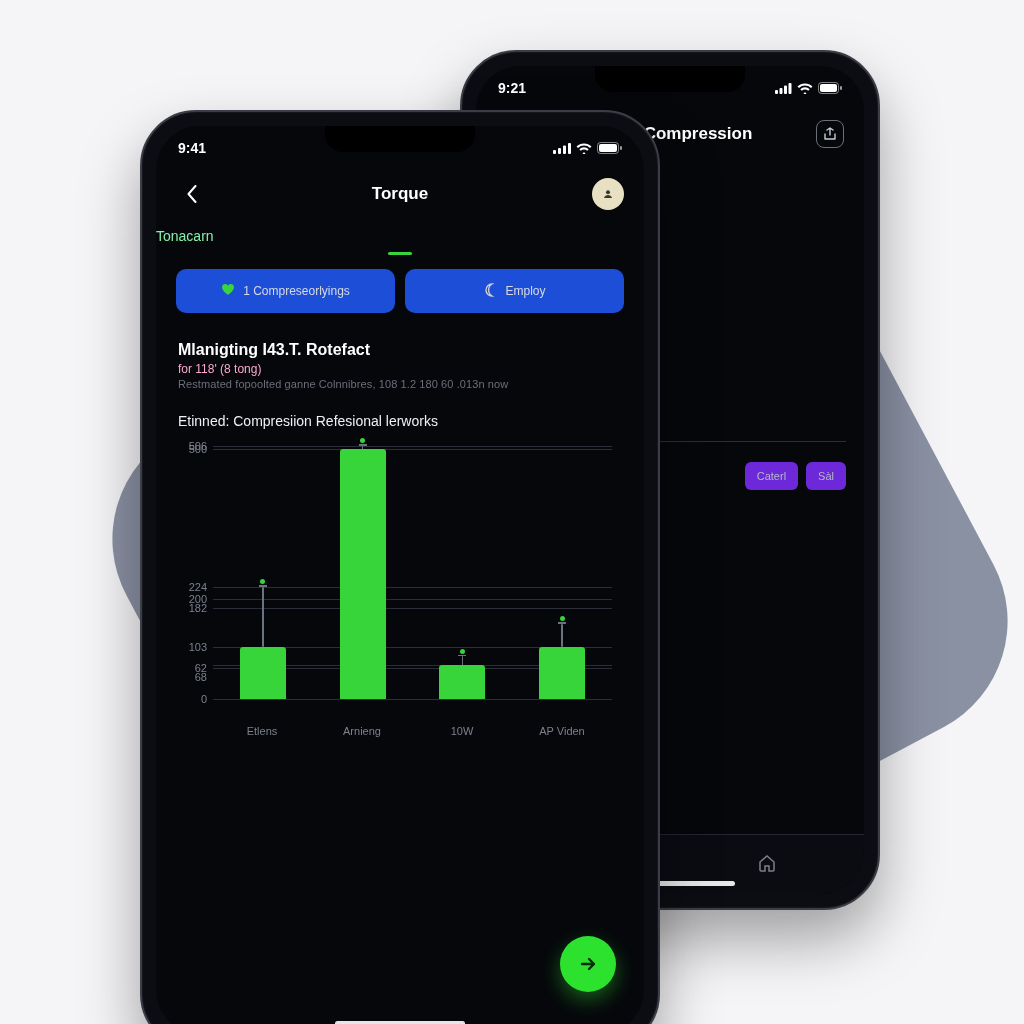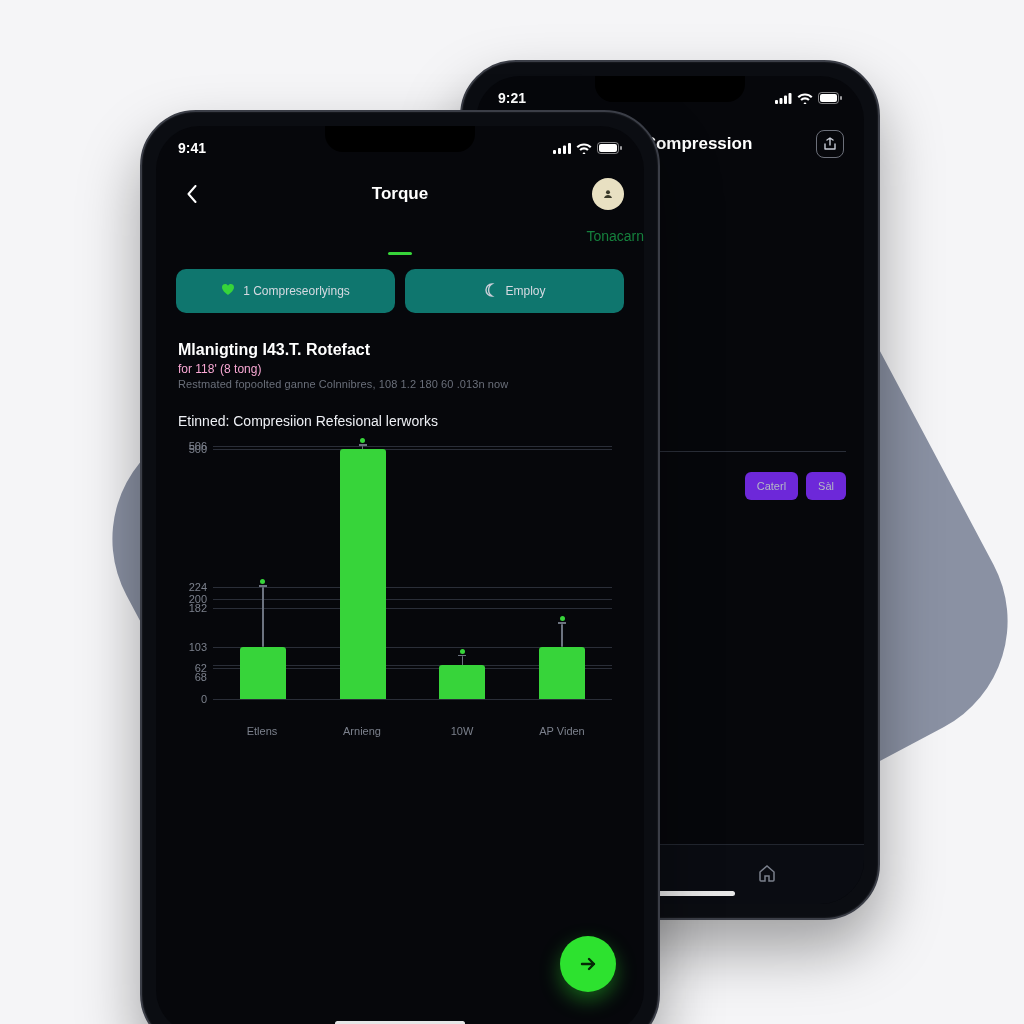--- a/index.html
+++ b/index.html
@@ -21,21 +21,21 @@
 
   
   .phone {
     position: absolute;
     background: #0b0d12;
     border-radius: 56px;
     box-shadow: 0 30px 60px rgba(0,0,0,.35), inset 0 0 2px rgba(255,255,255,.15);
     padding: 14px;
     border: 2px solid #3b3e47;
   }
-  .phone-back { width: 420px; height: 860px; top: 60px; left: 460px; z-index: 1; }
+  .phone-back { width: 420px; height: 860px; top: 50px; left: 460px; z-index: 1; }
   .phone-front { width: 520px; height: 940px; top: 110px; left: 140px; z-index: 2; }
   .screen {
     width: 100%; height: 100%;
     background: #06070b;
     border-radius: 44px;
     position: relative;
     overflow: hidden;
     display: flex; flex-direction: column;
   }
   .notch {
@@ -68,32 +68,32 @@
     width: 32px; height: 32px; display: flex; align-items: center; justify-content: center;
   }
   .nav .right.circle {
     background: #e8e0c2; border-radius: 50%; color: #3a3a2a; font-size: 14px;
   }
   .nav .right.sq {
     border: 1.5px solid #6b6f79; border-radius: 8px; width: 28px; height: 28px;
   }
 
   .subtab {
-    text-align: right; color: #15803d; font-size: 14px; font-weight: 500;
+    text-align: left; color: #86efac; font-size: 14px; font-weight: 500;
     padding: 10px 0 4px;
   }
   .subtab-ind {
     width: 24px; height: 3px; background: #37d43a; border-radius: 2px;
     margin: 4px auto 14px;
   }
 
   
   .pills { display: flex; gap: 10px; padding: 0 20px 18px; }
   .pill {
-    flex: 1; background: #0f766e; border-radius: 10px;
+    flex: 1; background: #1d4ed8; border-radius: 10px;
     display: flex; align-items: center; gap: 8px; justify-content: center;
     height: 44px; color: #d7dae2; font-size: 12px;
   }
   .pill.active .heart { color: #37d43a; }
   .pill .icon { font-size: 14px; }
 
   
   .section { padding: 4px 22px; }
   .h1 { color: #fff; font-size: 16px; font-weight: 600; margin-top: 6px; }
   .h1-sub { color: #f9a8d4; font-size: 12px; padding: 3px 0 2px; }

